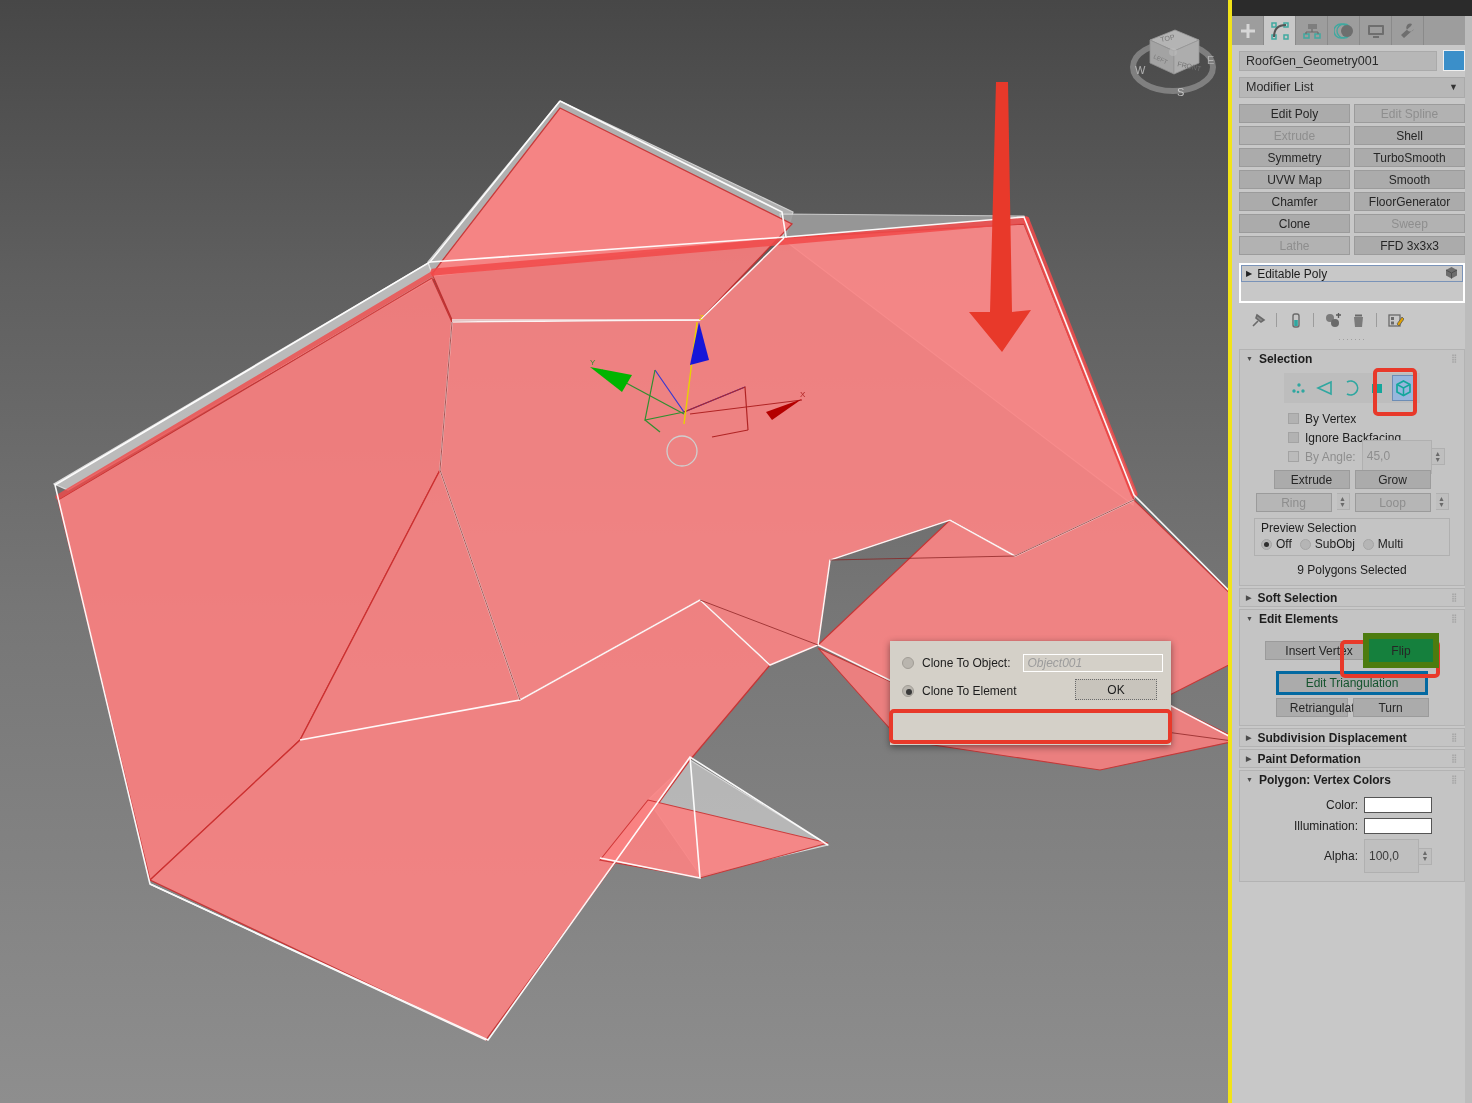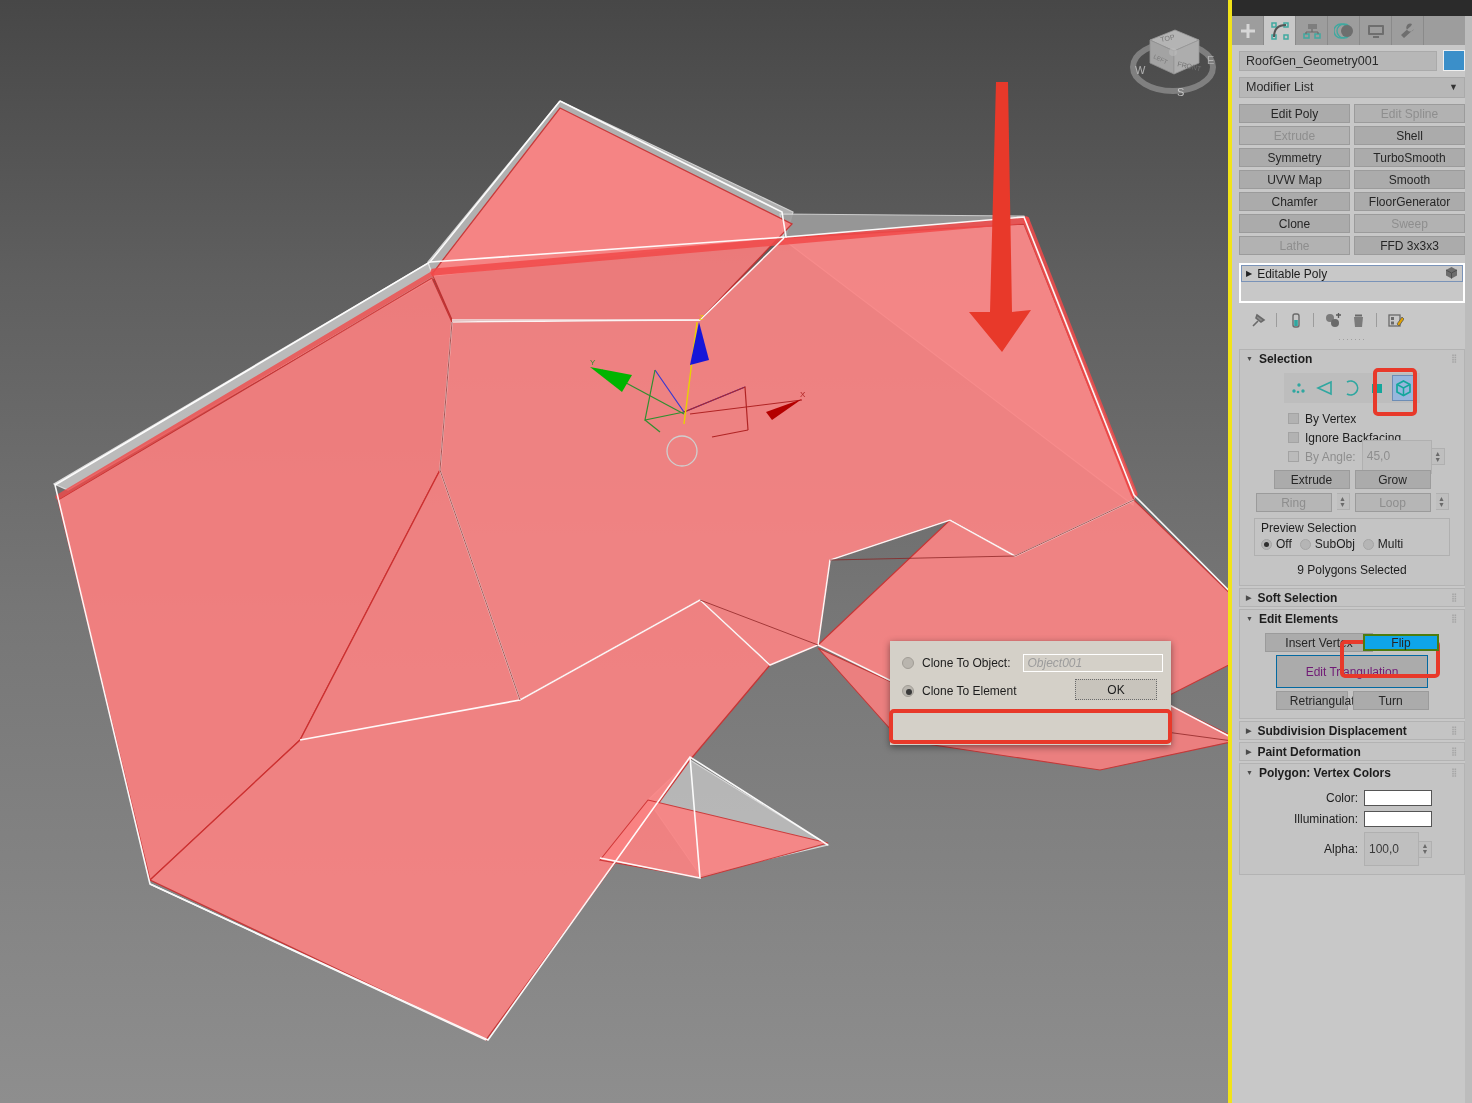--- a/index.html
+++ b/index.html
@@ -220,28 +220,28 @@
   .status-line { text-align: center; font-size: 12px; color: #1d1d1d; margin-top: 7px; }
 
   
   .ee-row1 { display: flex; align-items: center; justify-content: center; gap: 0px; margin-top: 2px; }
   .ee-insert {
     width: 108px; height: 19px; background: #ababab; border: 1px solid #9b9b9b;
     font-size: 12px; color: #262626; display: flex; align-items: center; justify-content: center;
     cursor: pointer;
   }
   .ee-flip {
-    width: 76px; height: 17px; background: #0ea5e9; border: 2px solid #4d7c0f;
+    width: 76px; height: 35px; background: #15803d; border: 6px solid #4d7c0f;
     font-size: 12px; color: #262626; display: flex; align-items: center; justify-content: center;
     cursor: pointer; margin-left: -10px; position: relative; z-index: 2;
   }
   .ee-wide {
-    width: 152px; height: 33px; margin: 3px auto 0 auto;
-    background: #ababab; border: 1px solid #0369a1;
-    font-size: 12px; color: #701a75; display: flex; align-items: center; justify-content: center;
+    width: 152px; height: 24px; margin: 3px auto 0 auto;
+    background: #ababab; border: 3px solid #0369a1;
+    font-size: 12px; color: #14532d; display: flex; align-items: center; justify-content: center;
     cursor: pointer;
   }
   .ee-row3 { display: flex; justify-content: center; gap: 5px; margin-top: 3px; }
   .ee-retri {
     width: 72px; height: 19px; background: #ababab; border: 1px solid #9b9b9b;
     font-size: 12px; color: #262626; display: flex; align-items: center; justify-content: center;
     cursor: pointer;
     padding-left: 28px;
   }
   .ee-turn {

